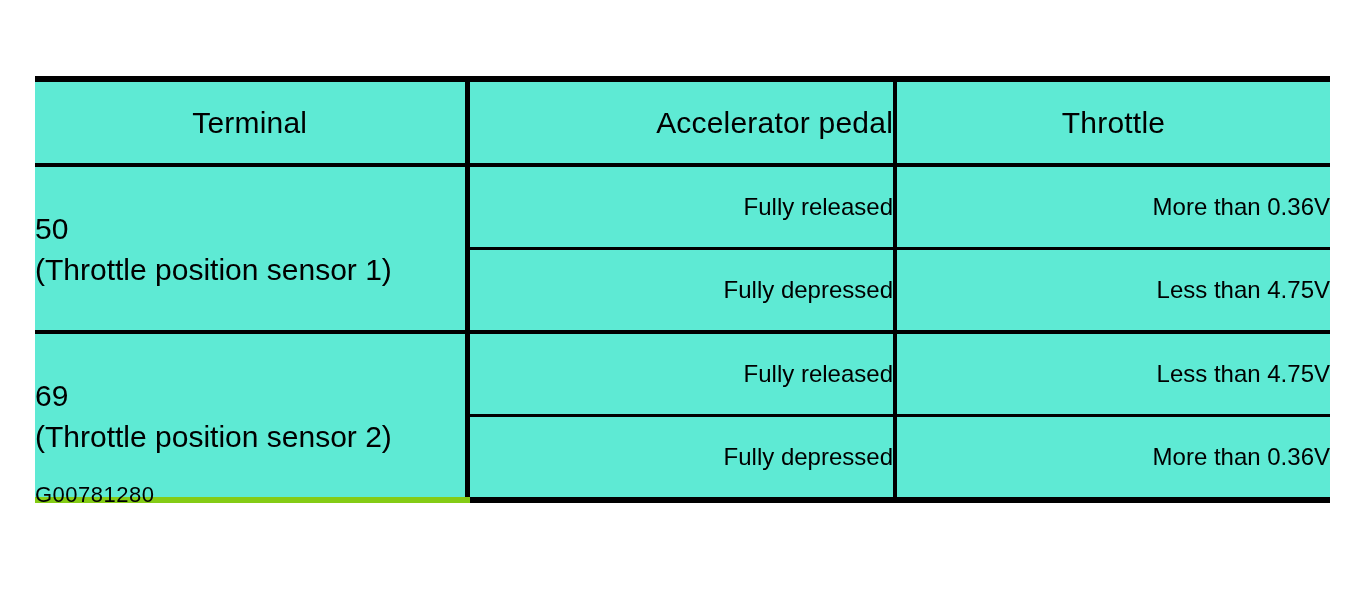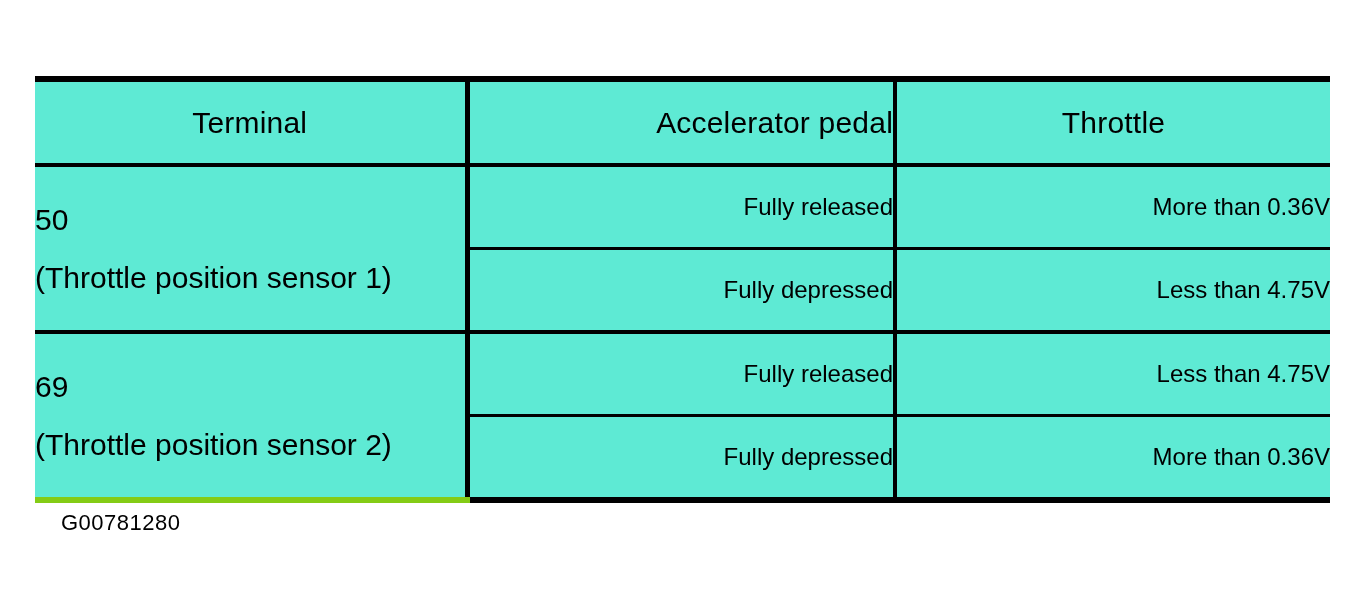--- a/index.html
+++ b/index.html
@@ -56,21 +56,21 @@
     border-top: 6px solid #000;
     border-bottom: 4px solid #000;
   }
   .header-row .cell-terminal { border-right: 5px solid #000; }
   .header-row .cell-pedal    { border-right: 4px solid #000; text-align: right; }
 
   
   .cell-terminal-body {
     text-align: left;
     font-size: 30px;
-    line-height: 58px;
+    line-height: 41px;
     padding-left: 6px;
     border-right: 5px solid #000;
     border-bottom: 4px solid #000;
   }
   .terminal-text {
     display: block;
     white-space: pre-line;
   }
 
   
@@ -95,25 +95,24 @@
     border-bottom: 6px solid #000;
   }
   .cell-terminal-body.table-end-left {
     border-bottom: 6px solid #84cc16;
   }
 
   
   .figure-caption {
     position: absolute;
     left: 35px;
-    top: 510px;
+    top: 482px;
     font-size: 22px;
     letter-spacing: 0.5px;
     white-space: nowrap;
-    margin-left: 26px;
   }
 </style>
 </head>
 <body>
 
 <div class="page">
 
   <table class="spec-table">
     <colgroup>
       <col class="col-terminal">

